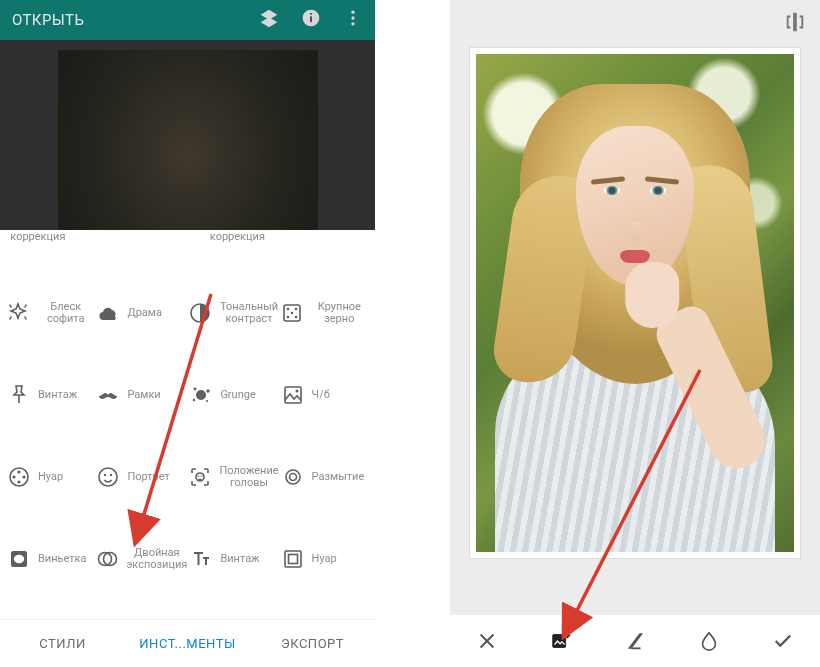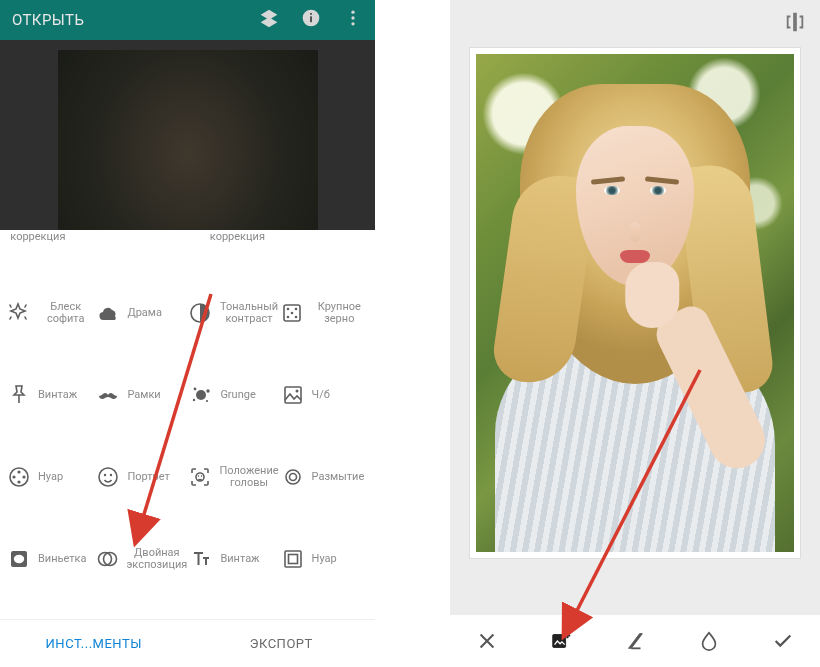--- a/index.html
+++ b/index.html
@@ -282,20 +282,21 @@
             <rect x="4" y="4" width="16" height="16" rx="1"></rect>
             <rect x="7.5" y="7.5" width="9" height="9"></rect>
           </svg>
       </div>
       <div class="label">Нуар</div>
     </div>
 
   </div>
 
   <div class="bottom-tabs">
+    <div>СТИЛИ</div>
     <div class="active">ИНСТ...МЕНТЫ</div>
     <div>ЭКСПОРТ</div>
   </div>
 
   <div class="arrow" style="left:126px; top:294px;">
     <svg width="100" height="260">
       <defs>
           <marker id="ah1" markerWidth="10" markerHeight="10" refX="6" refY="5" orient="auto">
             <path d="M0 0L10 5L0 10z" fill="#d73b2e"></path>
           </marker>

